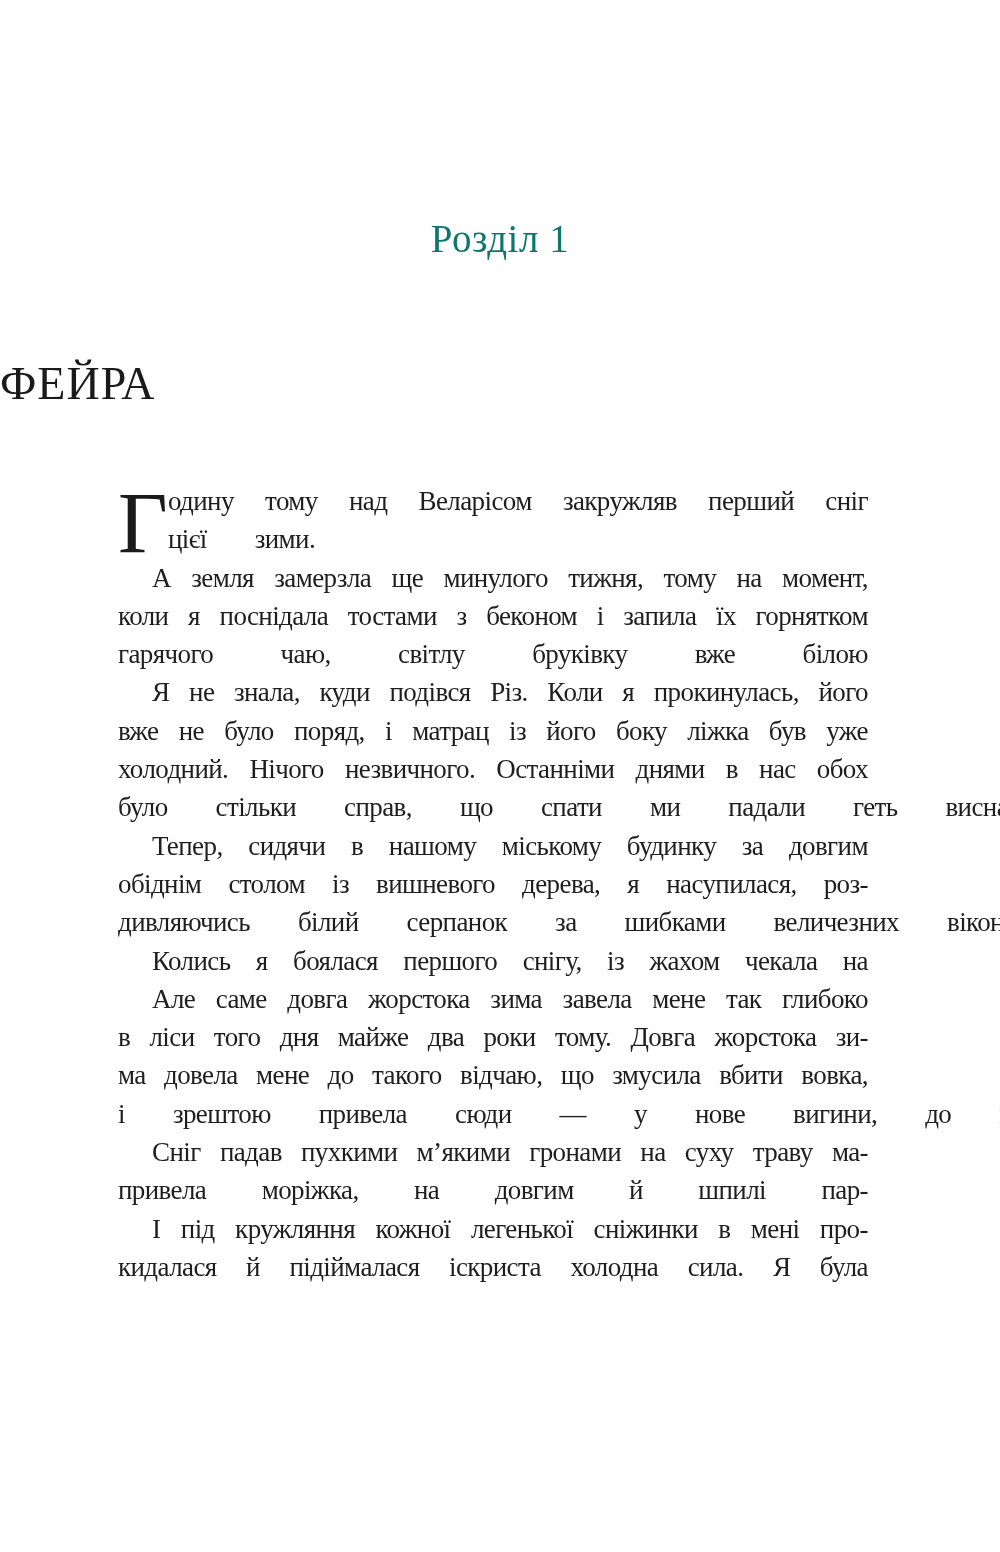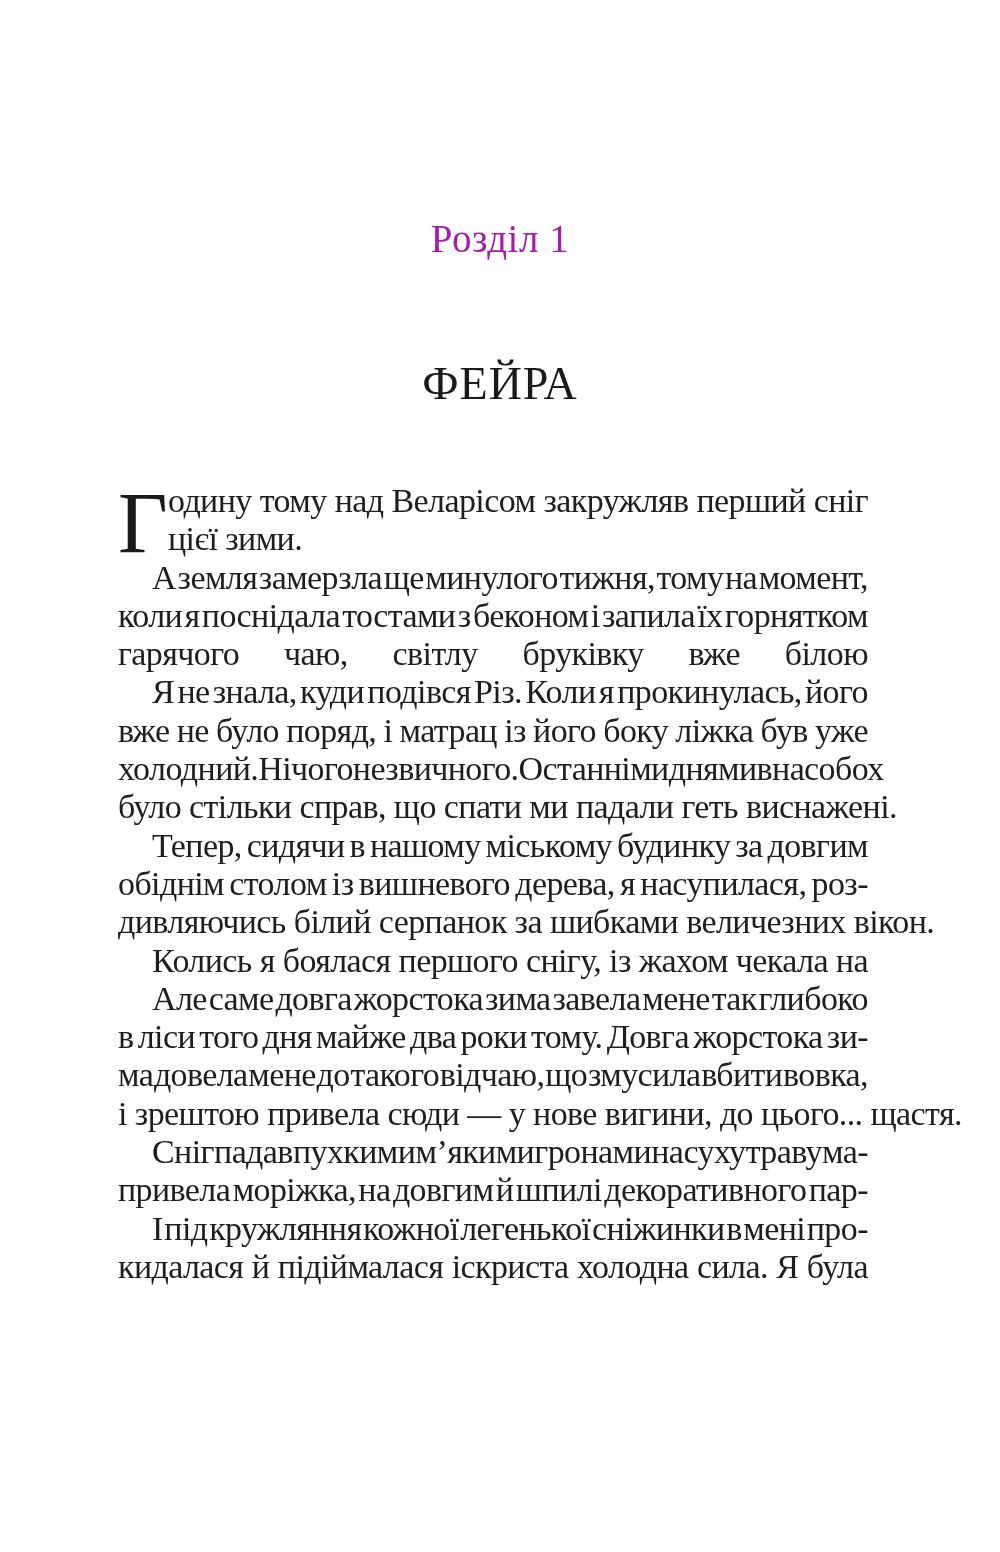--- a/index.html
+++ b/index.html
@@ -16,51 +16,52 @@
       font-family: "Liberation Serif", "DejaVu Serif", serif;
     }
     .chapter-label {
       position: absolute;
       left: 0;
       width: 1000px;
       top: 216px;
       text-align: center;
       font-size: 39px;
       letter-spacing: 0.5px;
-      color: #a21caf;
+      color: #0f766e;
     }
     .chapter-title {
       position: absolute;
       left: 0;
       width: 1000px;
       top: 357px;
-      text-align: center;
+      text-align: left;
       font-size: 46px;
       letter-spacing: 1px;
       color: #1a1a1a;
     }
     .body-text {
       position: absolute;
       left: 118px;
       width: 750px;
       top: 482px;
     }
     .line {
       height: 38.3px;
       line-height: 38.3px;
-      font-size: 34px;
+      font-size: 27px;
       white-space: nowrap;
       transform-origin: left center;
       letter-spacing: -0.6px;
       word-spacing: 1px;
       display: flex;
       justify-content: space-between;
     }
     .line.last {
       justify-content: flex-start;
+      gap: 40px;
     }
     .line.indent {
       padding-left: 34px;
     }
     .line.dropcap-line {
       padding-left: 50px;
     }
     .line span.w {
       display: inline-block;
     }
@@ -276,21 +277,20 @@
         <span class="w">траву</span>
         <span class="w">ма-</span>
       </div>
       <div class="line">
         <span class="w">привела</span>
         <span class="w">моріжка,</span>
         <span class="w">на</span>
         <span class="w">довгим</span>
         <span class="w">й</span>
         <span class="w">шпилі</span>
-        <span class="w">декоративного</span>
         <span class="w">пар-</span>
       </div>
       <div class="line indent">
         <span class="w">І</span>
         <span class="w">під</span>
         <span class="w">кружляння</span>
         <span class="w">кожної</span>
         <span class="w">легенької</span>
         <span class="w">сніжинки</span>
         <span class="w">в</span>

